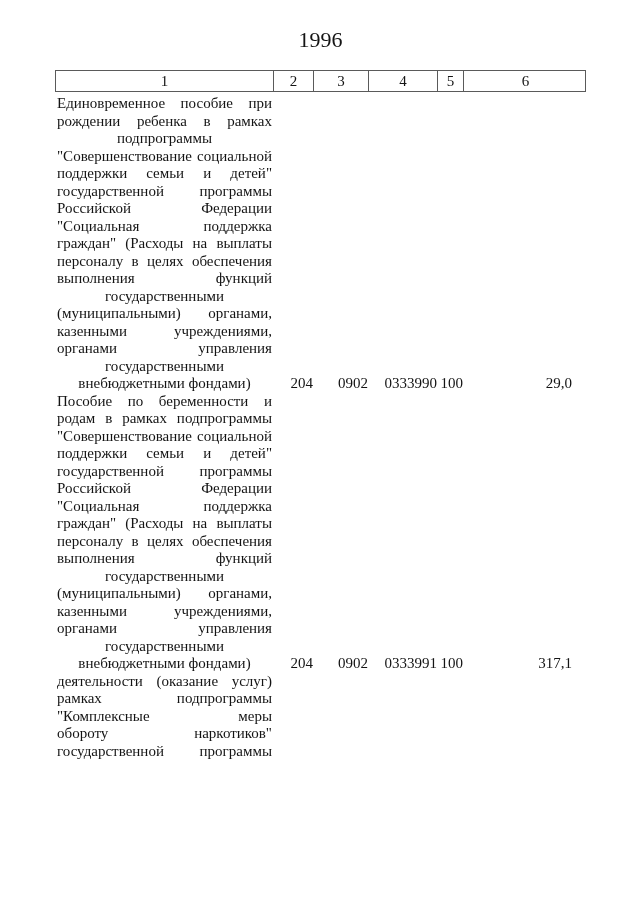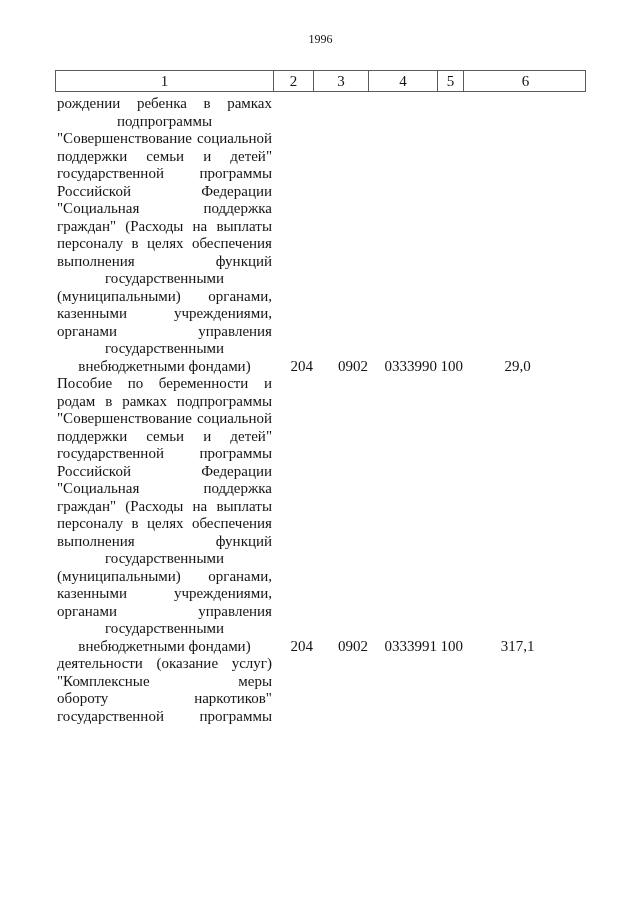--- a/index.html
+++ b/index.html
@@ -10,21 +10,21 @@
     background: #ffffff;
     font-family: "Liberation Serif", "DejaVu Serif", serif;
     color: #141414;
     overflow: hidden;
   }
   .page-number {
     padding-top: 31px;
     margin-left: 55px;
     width: 531px;
     text-align: center;
-    font-size: 12px;
+    font-size: 22px;
     line-height: 17px;
   }
   .doc-table {
     margin-top: 22px;
     margin-left: 55px;
     width: 531px;
   }
   .header-row {
     display: grid;
     grid-template-columns: 218px 40px 55px 69px 26px 123px;
@@ -60,21 +60,21 @@
   .ln.j {
     white-space: normal;
     text-align: justify;
     text-align-last: justify;
   }
   .cell.val {
     align-self: end;
     text-align: right;
   }
   .cell.val.c6 {
-    text-align: center;
+    text-align: right;
     padding-right: 14px;
     box-sizing: border-box;
     font-family: Liberation Serif, serif;
   }
 </style>
 </head>
 <body>
 
 <div class="page">
   <div class="page-number">1996</div>
@@ -84,20 +84,21 @@
       <div class="hcell">1</div>
       <div class="hcell">2</div>
       <div class="hcell">3</div>
       <div class="hcell">4</div>
       <div class="hcell">5</div>
       <div class="hcell">6</div>
     </div>
     <div class="table-body">
         <div class="trow">
           <div class="cell name">
+            <div class="ln j">Единовременное пособие при</div>
             <div class="ln j">рождении ребенка в рамках</div>
             <div class="ln">подпрограммы</div>
             <div class="ln j">"Совершенствование социальной</div>
             <div class="ln j">поддержки семьи и детей"</div>
             <div class="ln j">государственной программы</div>
             <div class="ln j">Российской Федерации</div>
             <div class="ln j">"Социальная поддержка</div>
             <div class="ln j">граждан" (Расходы на выплаты</div>
             <div class="ln j">персоналу в целях обеспечения</div>
             <div class="ln j">выполнения функций</div>
@@ -135,20 +136,21 @@
           </div>
           <div class="cell val c2">204</div>
           <div class="cell val c3">0902</div>
           <div class="cell val c4">0333991</div>
           <div class="cell val c5">100</div>
           <div class="cell val c6">317,1</div>
         </div>
         <div class="trow">
           <div class="cell name">
             <div class="ln j">деятельности (оказание услуг)</div>
+            <div class="ln j">рамках подпрограммы</div>
             <div class="ln j">"Комплексные меры</div>
             <div class="ln j">обороту наркотиков"</div>
             <div class="ln j">государственной программы</div>
           </div>
           <div class="cell val c2"></div>
           <div class="cell val c3"></div>
           <div class="cell val c4"></div>
           <div class="cell val c5"></div>
           <div class="cell val c6"></div>
         </div>

